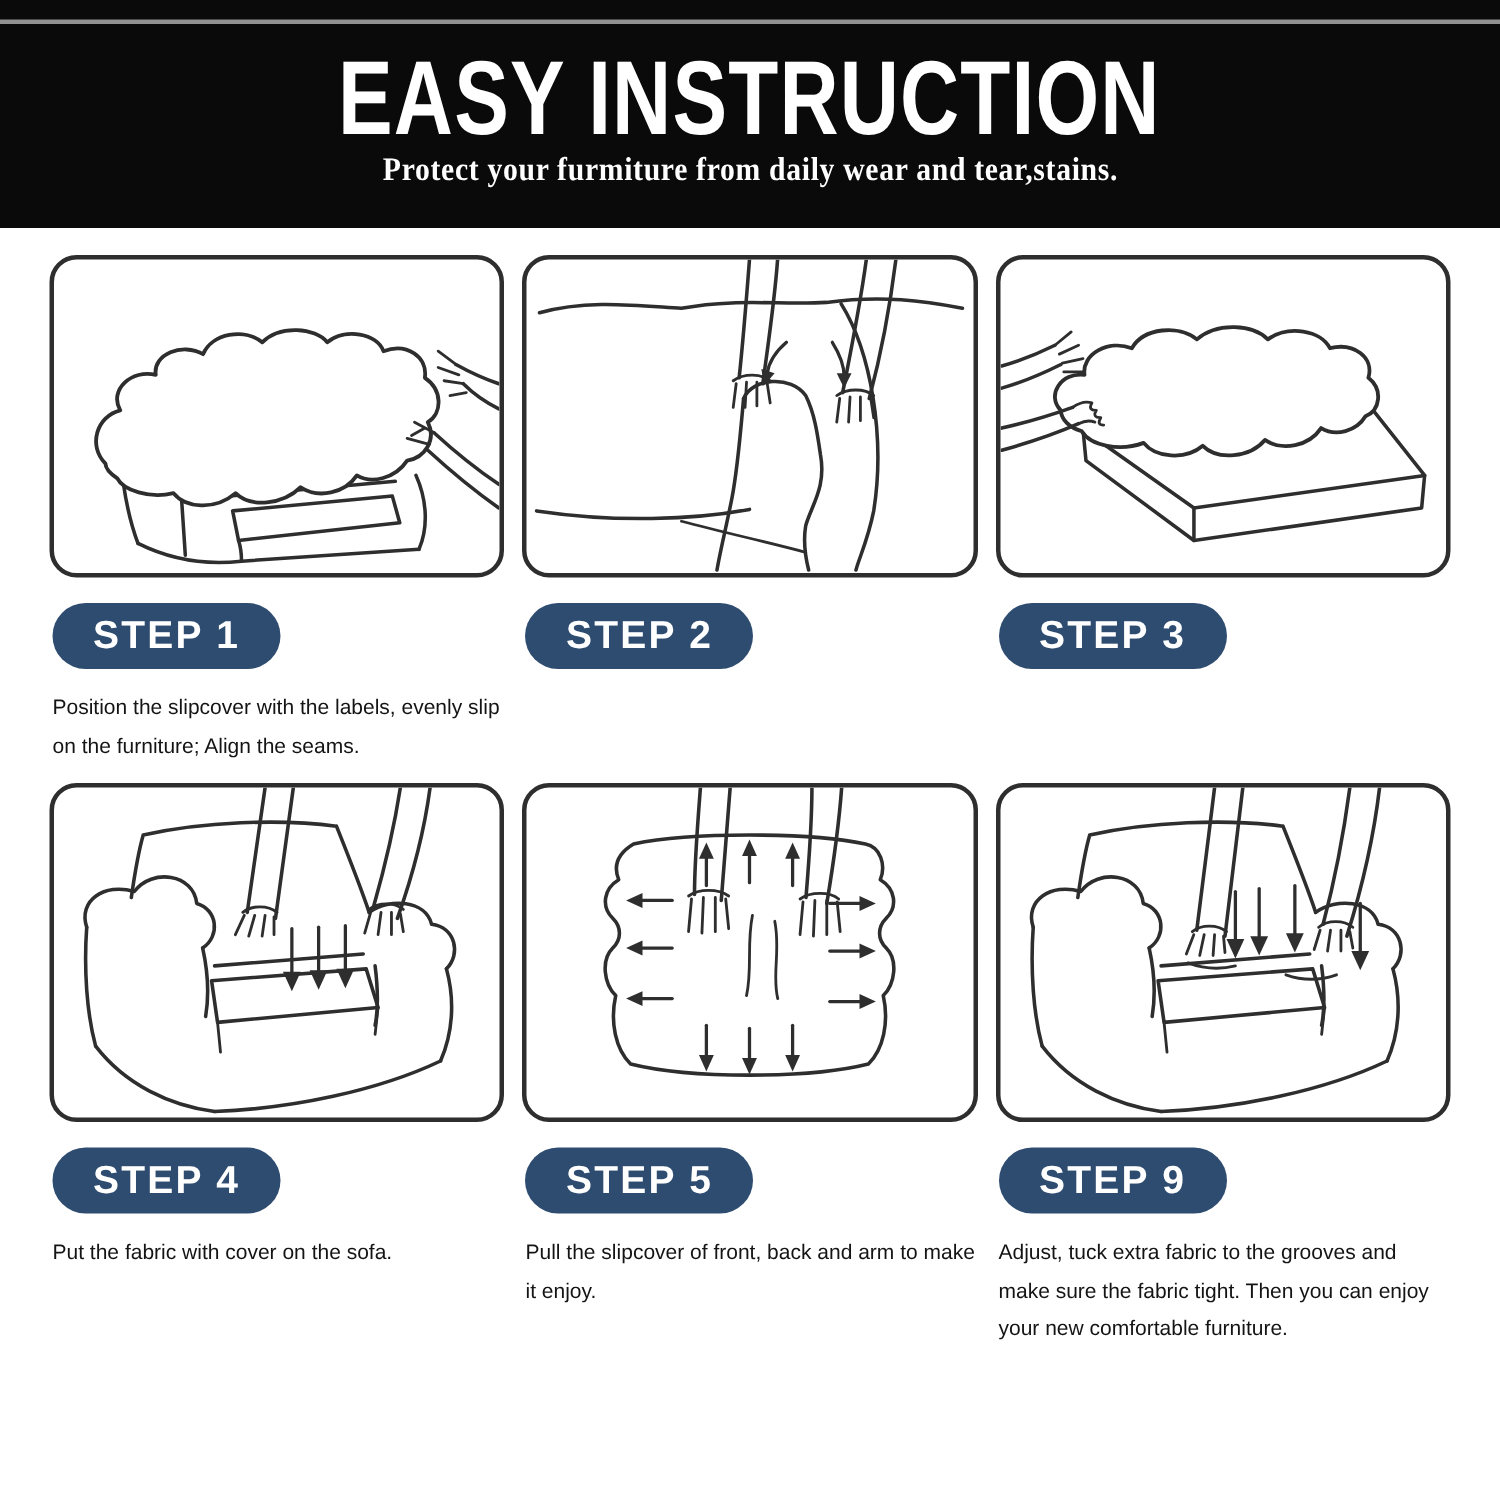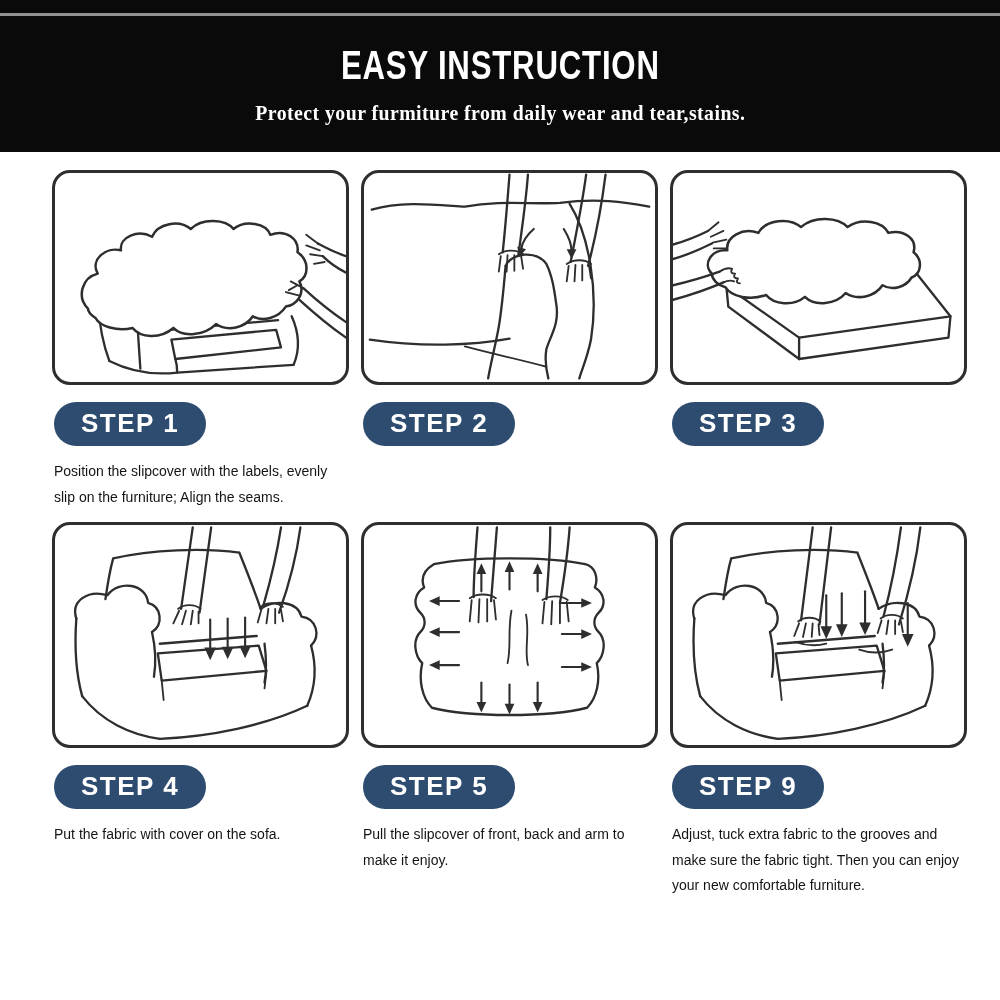--- a/index.html
+++ b/index.html
@@ -9,27 +9,27 @@
     --text-color:#141414;
   }
   *{box-sizing:border-box;}
   html,body{margin:0;padding:0;background:#fff;}
   body{width:1000px;height:1000px;font-family:"Liberation Sans",sans-serif;overflow:hidden;}
   .page{width:1000px;height:1000px;background:#fff;position:relative;}
 
   
   .header{position:relative;height:152px;background:var(--header-bg);color:#fff;text-align:center;overflow:hidden;}
   .header-topline{position:absolute;top:13px;left:0;right:0;height:3px;background:#a9a9a9;opacity:.85;}
-  .title{margin:0;padding-top:34px;font-size:40px;line-height:62px;font-weight:bold;white-space:nowrap;}
+  .title{margin:0;padding-top:34px;font-size:70px;line-height:62px;font-weight:bold;white-space:nowrap;}
   .title .squeeze{display:inline-block;transform:scaleX(.78);transform-origin:center;letter-spacing:1px;}
   .subtitle{margin:4px 0 0;font-size:22px;font-weight:bold;white-space:nowrap;font-family:Liberation Serif, serif;}
   .subtitle .squeeze{display:inline-block;transform:scaleX(.9);transform-origin:center;letter-spacing:.5px;}
 
   
-  .steps-grid{display:grid;grid-template-columns:repeat(3,1fr);column-gap:12px;row-gap:12px;padding:18px 33px 0 52px;}
+  .steps-grid{display:grid;grid-template-columns:repeat(3,1fr);column-gap:12px;row-gap:12px;padding:18px 33px 0 33px;}
   .step{display:block;}
   .panel{height:215px;border:3px solid var(--line-color);border-radius:18px;background:#fff;overflow:hidden;}
   .step.row2 .panel{height:226px;}
   .panel svg{width:100%;height:100%;display:block;}
   .badge{display:block;width:fit-content;margin:17px 0 0 2px;background:var(--badge-bg);color:#fff;
          font-size:26px;font-weight:bold;letter-spacing:1.5px;line-height:1;
          padding:8px 27px 10px;border-radius:25px;white-space:nowrap;}
   .desc{margin:13px 0 0 2px;font-size:14px;line-height:25.5px;color:var(--text-color);}
 
   

